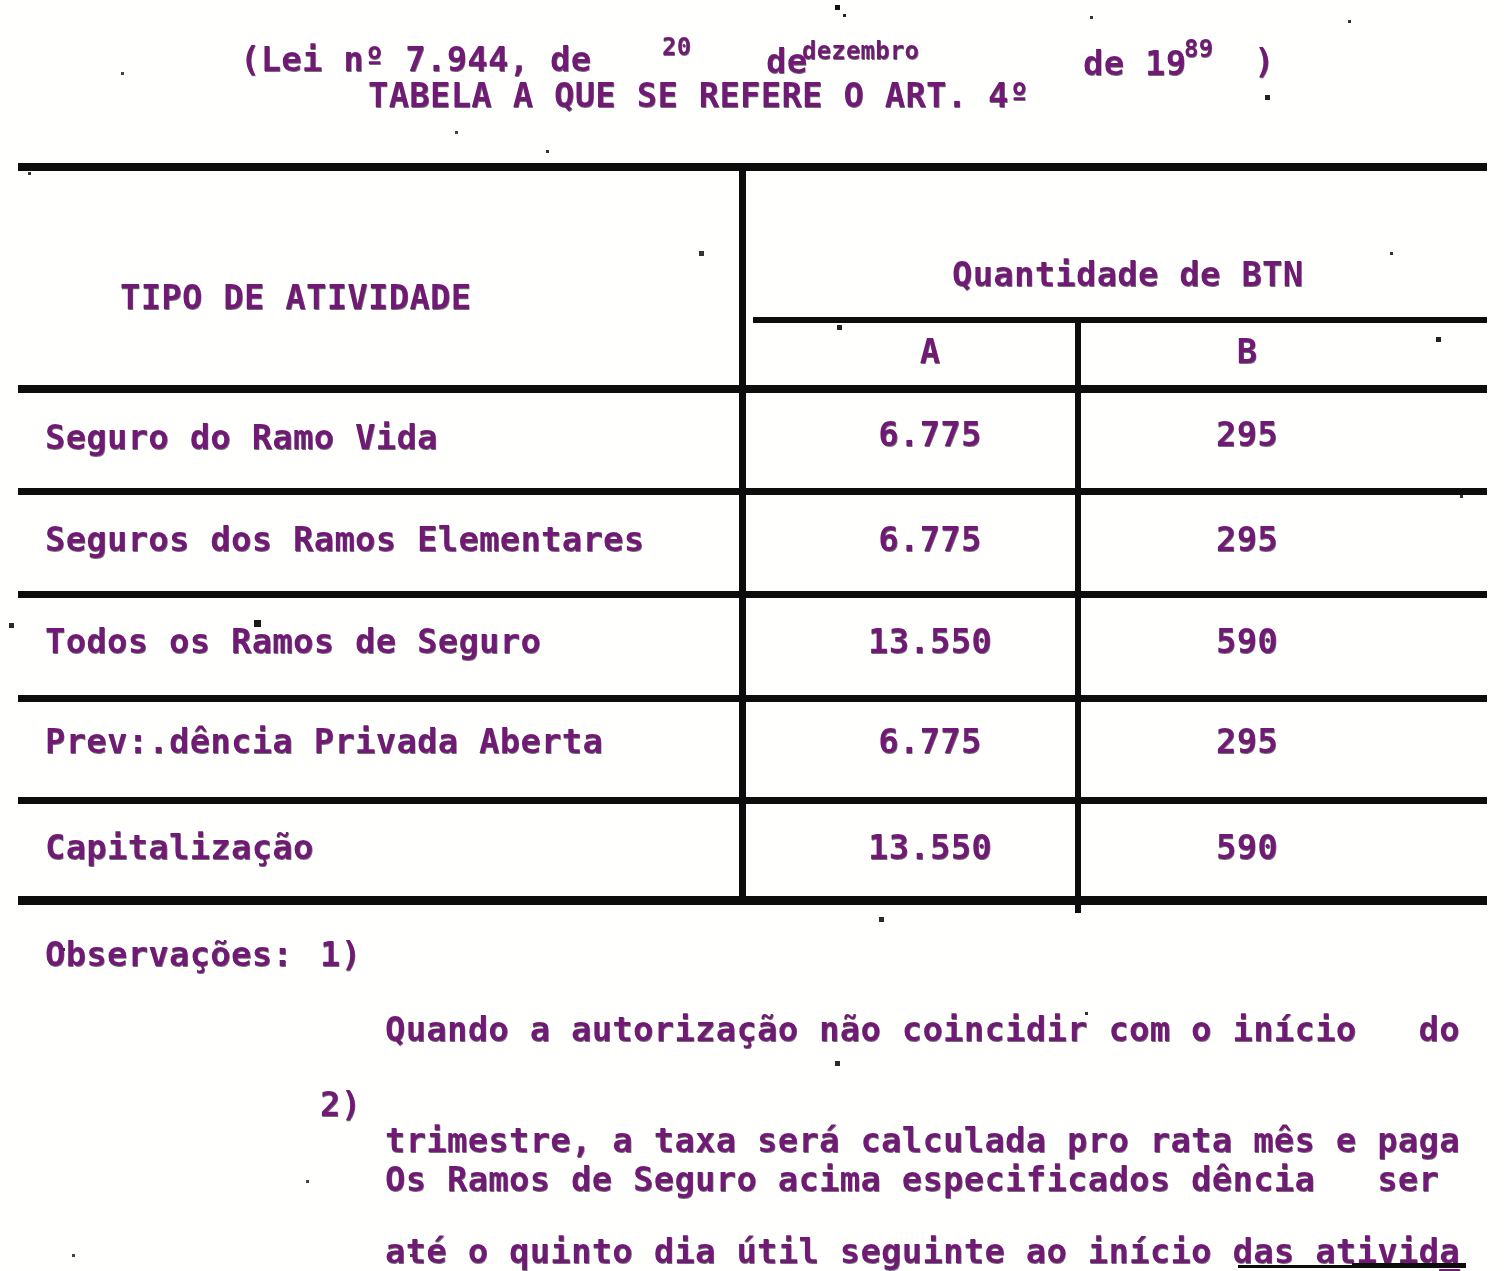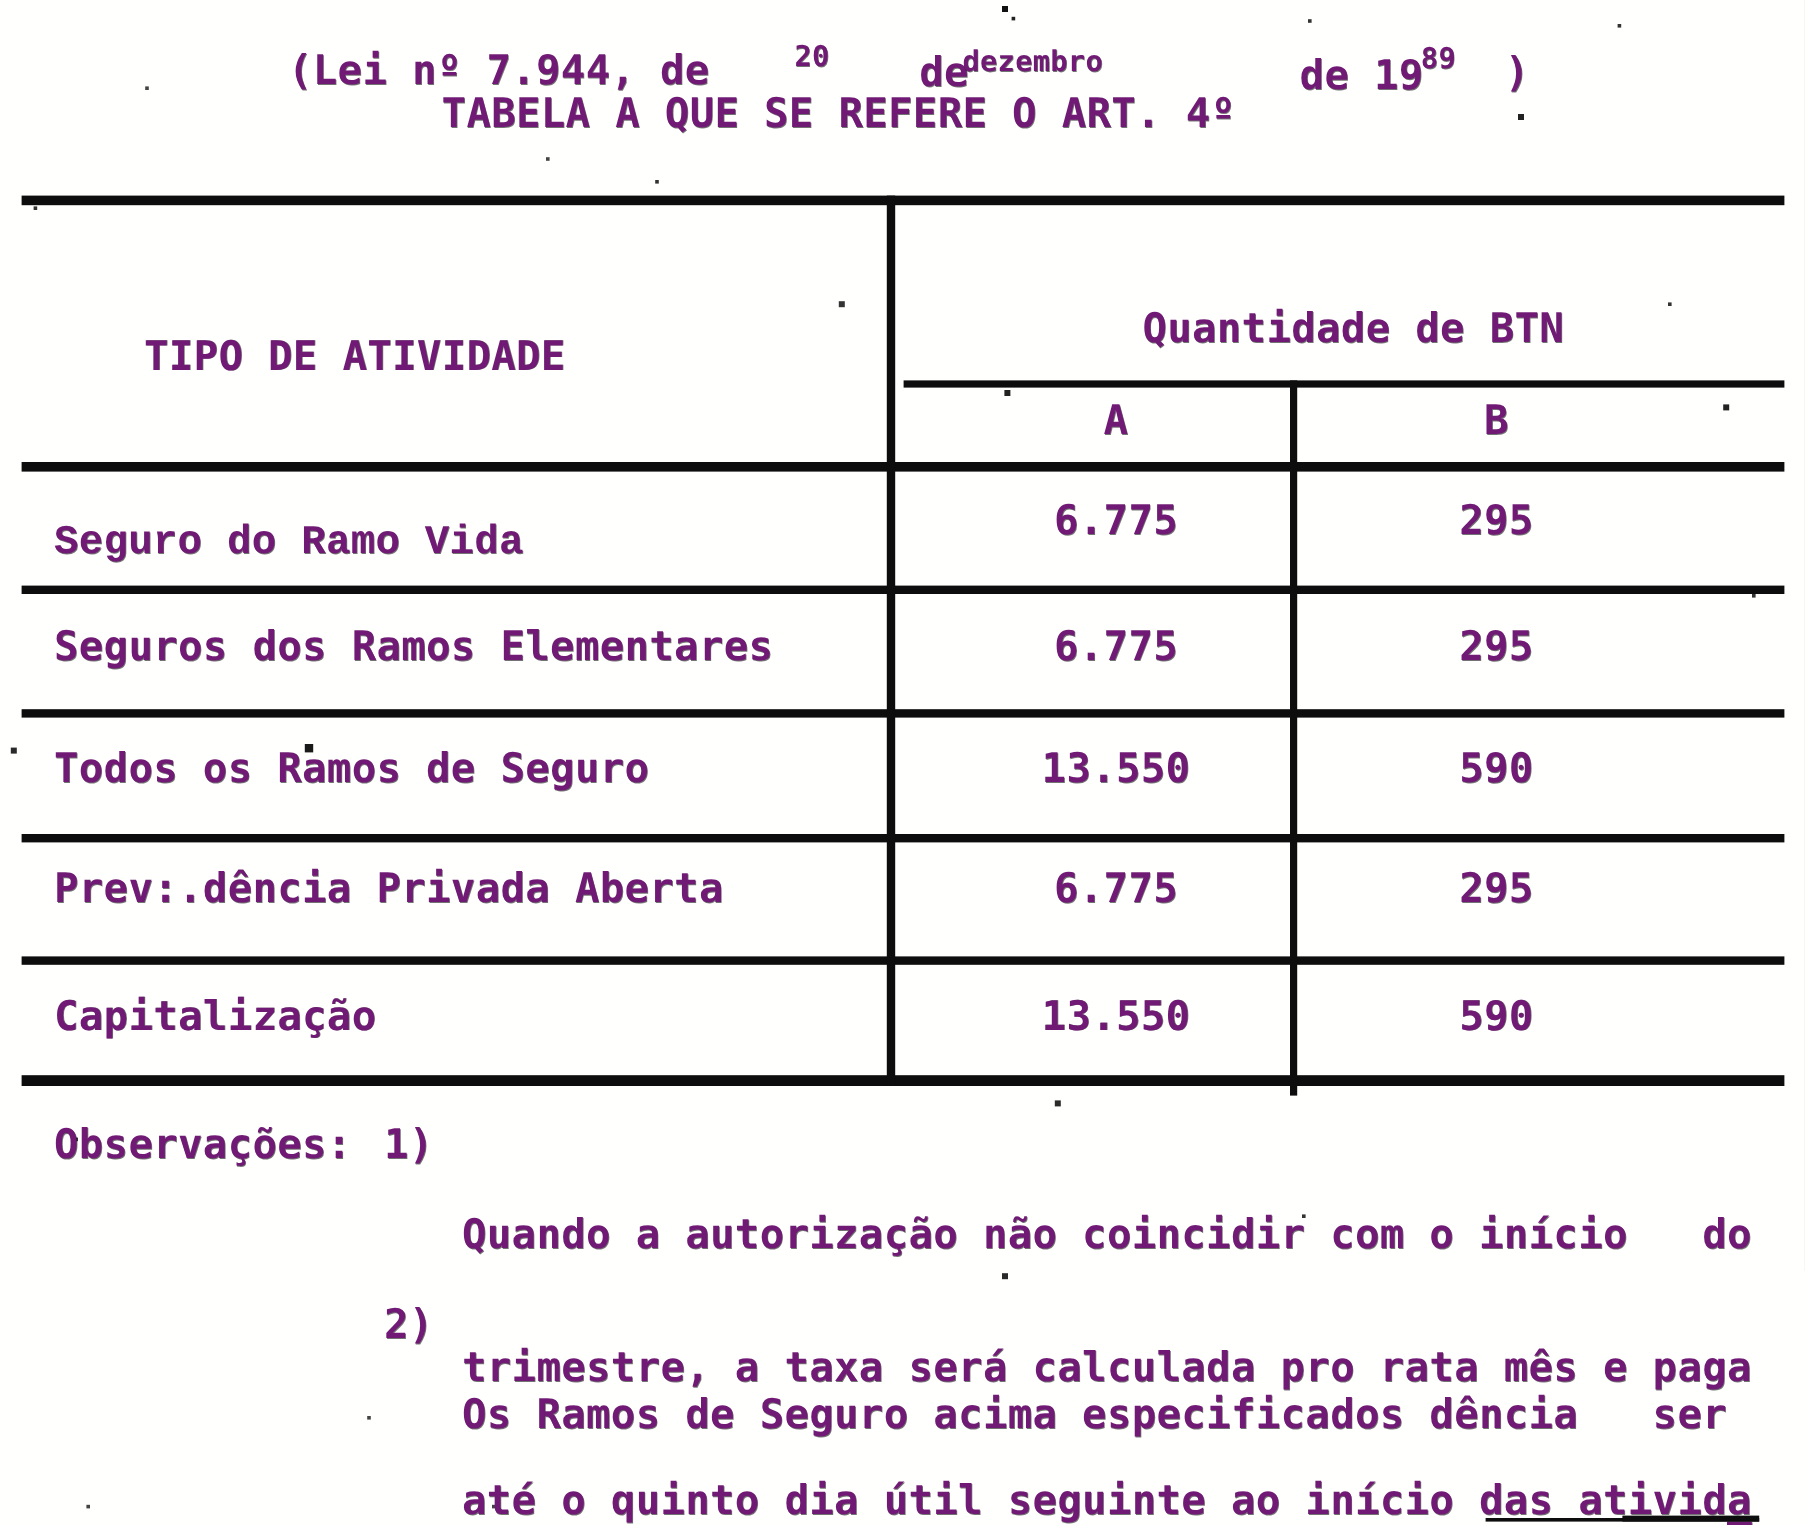--- a/index.html
+++ b/index.html
@@ -75,21 +75,21 @@
   <div class="rule" style="left:18px; top:896px; width:1469px; height:9px;"></div>
   <div class="rule" style="left:739px; top:163px; width:7px; height:742px;"></div>
   <div class="rule" style="left:1075px; top:317px; width:6px; height:596px;"></div>
 
   <div class="t" style="left:120px; top:280px;">TIPO DE ATIVIDADE</div>
   <div class="t" style="left:952px; top:214px;margin-top:43px;">Quantidade de BTN</div>
   <div class="t center" style="left:830px; top:334px;">A</div>
   <div class="t center" style="left:1147px; top:334px;">B</div>
 
   <div>
-    <span class="t" style="left:45px; top:436px;font-family:Liberation Mono, monospace;">Seguro do Ramo Vida</span>
+    <span class="t" style="left:45px; top:420px;">Seguro do Ramo Vida</span>
     <span class="t center" style="left:830px; top:417px;">6.775</span>
     <span class="t center" style="left:1147px; top:417px;">295</span>
   </div>
   <div>
     <span class="t" style="left:45px; top:522px;">Seguros dos Ramos Elementares</span>
     <span class="t center" style="left:830px; top:522px;">6.775</span>
     <span class="t center" style="left:1147px; top:522px;">295</span>
   </div>
   <div>
     <span class="t" style="left:45px; top:624px;">Todos os Ramos de Seguro</span>

